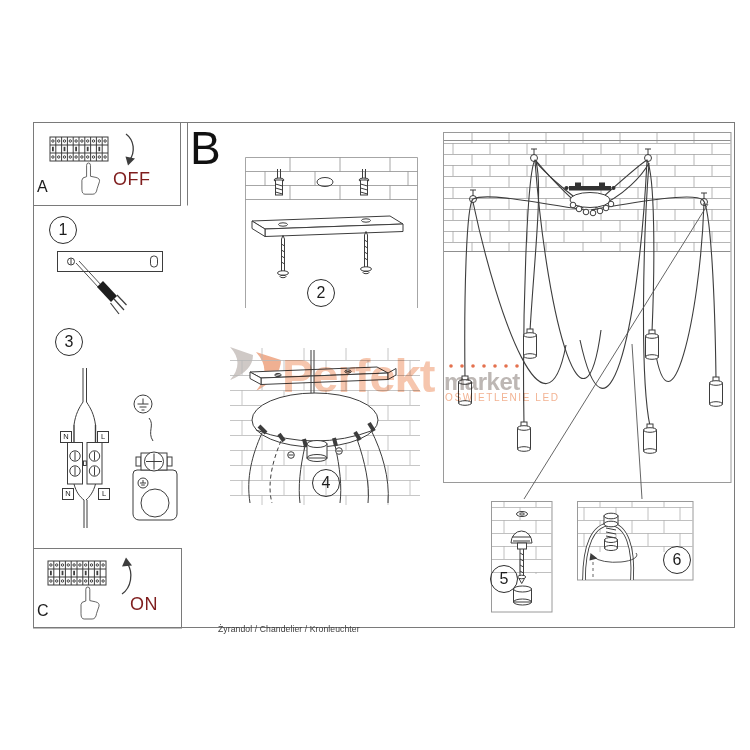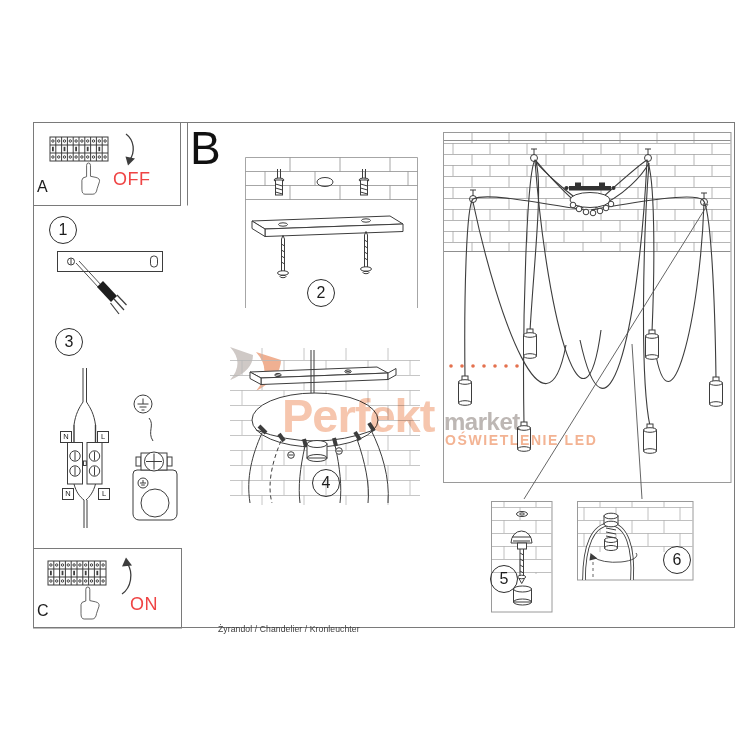--- a/index.html
+++ b/index.html
@@ -1,31 +1,31 @@
 <!DOCTYPE html>
 <html><head>
 <meta charset="utf-8">
 <style>
   html,body{margin:0;padding:0;background:#fff;}
   .sheet{position:relative;width:750px;height:750px;background:#fff;overflow:hidden;
          font-family:"Liberation Sans",sans-serif;color:#222;}
   .sheet svg{position:absolute;left:0;top:0;}
   .txt{position:absolute;white-space:nowrap;}
   .sec-label{font-size:46px;font-weight:400;color:#111;letter-spacing:0;}
-  .state{font-size:18px;font-weight:400;color:#ef4444;letter-spacing:.5px;}
+  .state{font-size:18px;font-weight:400;color:#7f1d1d;letter-spacing:.5px;}
   .boxlabel{font-size:16px;color:#1c1c1c;}
   .stepnum{position:absolute;width:26px;height:26px;border:1.5px solid #2e2e2e;border-radius:50%;
            text-align:center;line-height:25px;font-size:16px;color:#1c1c1c;background:transparent;}
   .nl{position:absolute;width:10px;height:10px;border:1px solid #3a3a3a;font-size:7.5px;
       line-height:9px;text-align:center;color:#1c1c1c;background:#fff;}
   .footer-line{font-size:8.6px;color:#3c3c3c;letter-spacing:.1px;}
-  .wm{position:absolute;mix-blend-mode:multiply;margin-top:40px;}
+  .wm{position:absolute;mix-blend-mode:multiply;}
   .wm-brand{font-size:47px;font-weight:700;letter-spacing:-1px;}
   .wm-suffix{font-size:24px;font-weight:700;letter-spacing:-.5px;}
-  .wm-tag{font-size:14px;font-weight:700;letter-spacing:1.6px;}
+  .wm-tag{font-size:10px;font-weight:400;letter-spacing:1.6px;}
 </style>
 </head>
 <body>
 
 <div class="sheet">
 
   <svg id="art" width="750" height="750" viewBox="0 0 750 750">
     <defs>
       <pattern id="brickL" width="37" height="22" patternUnits="userSpaceOnUse">
         <path d="M0 0.5H37M0 11.5H37" stroke="#a3a3a3" stroke-width="0.8" fill="none"></path>

